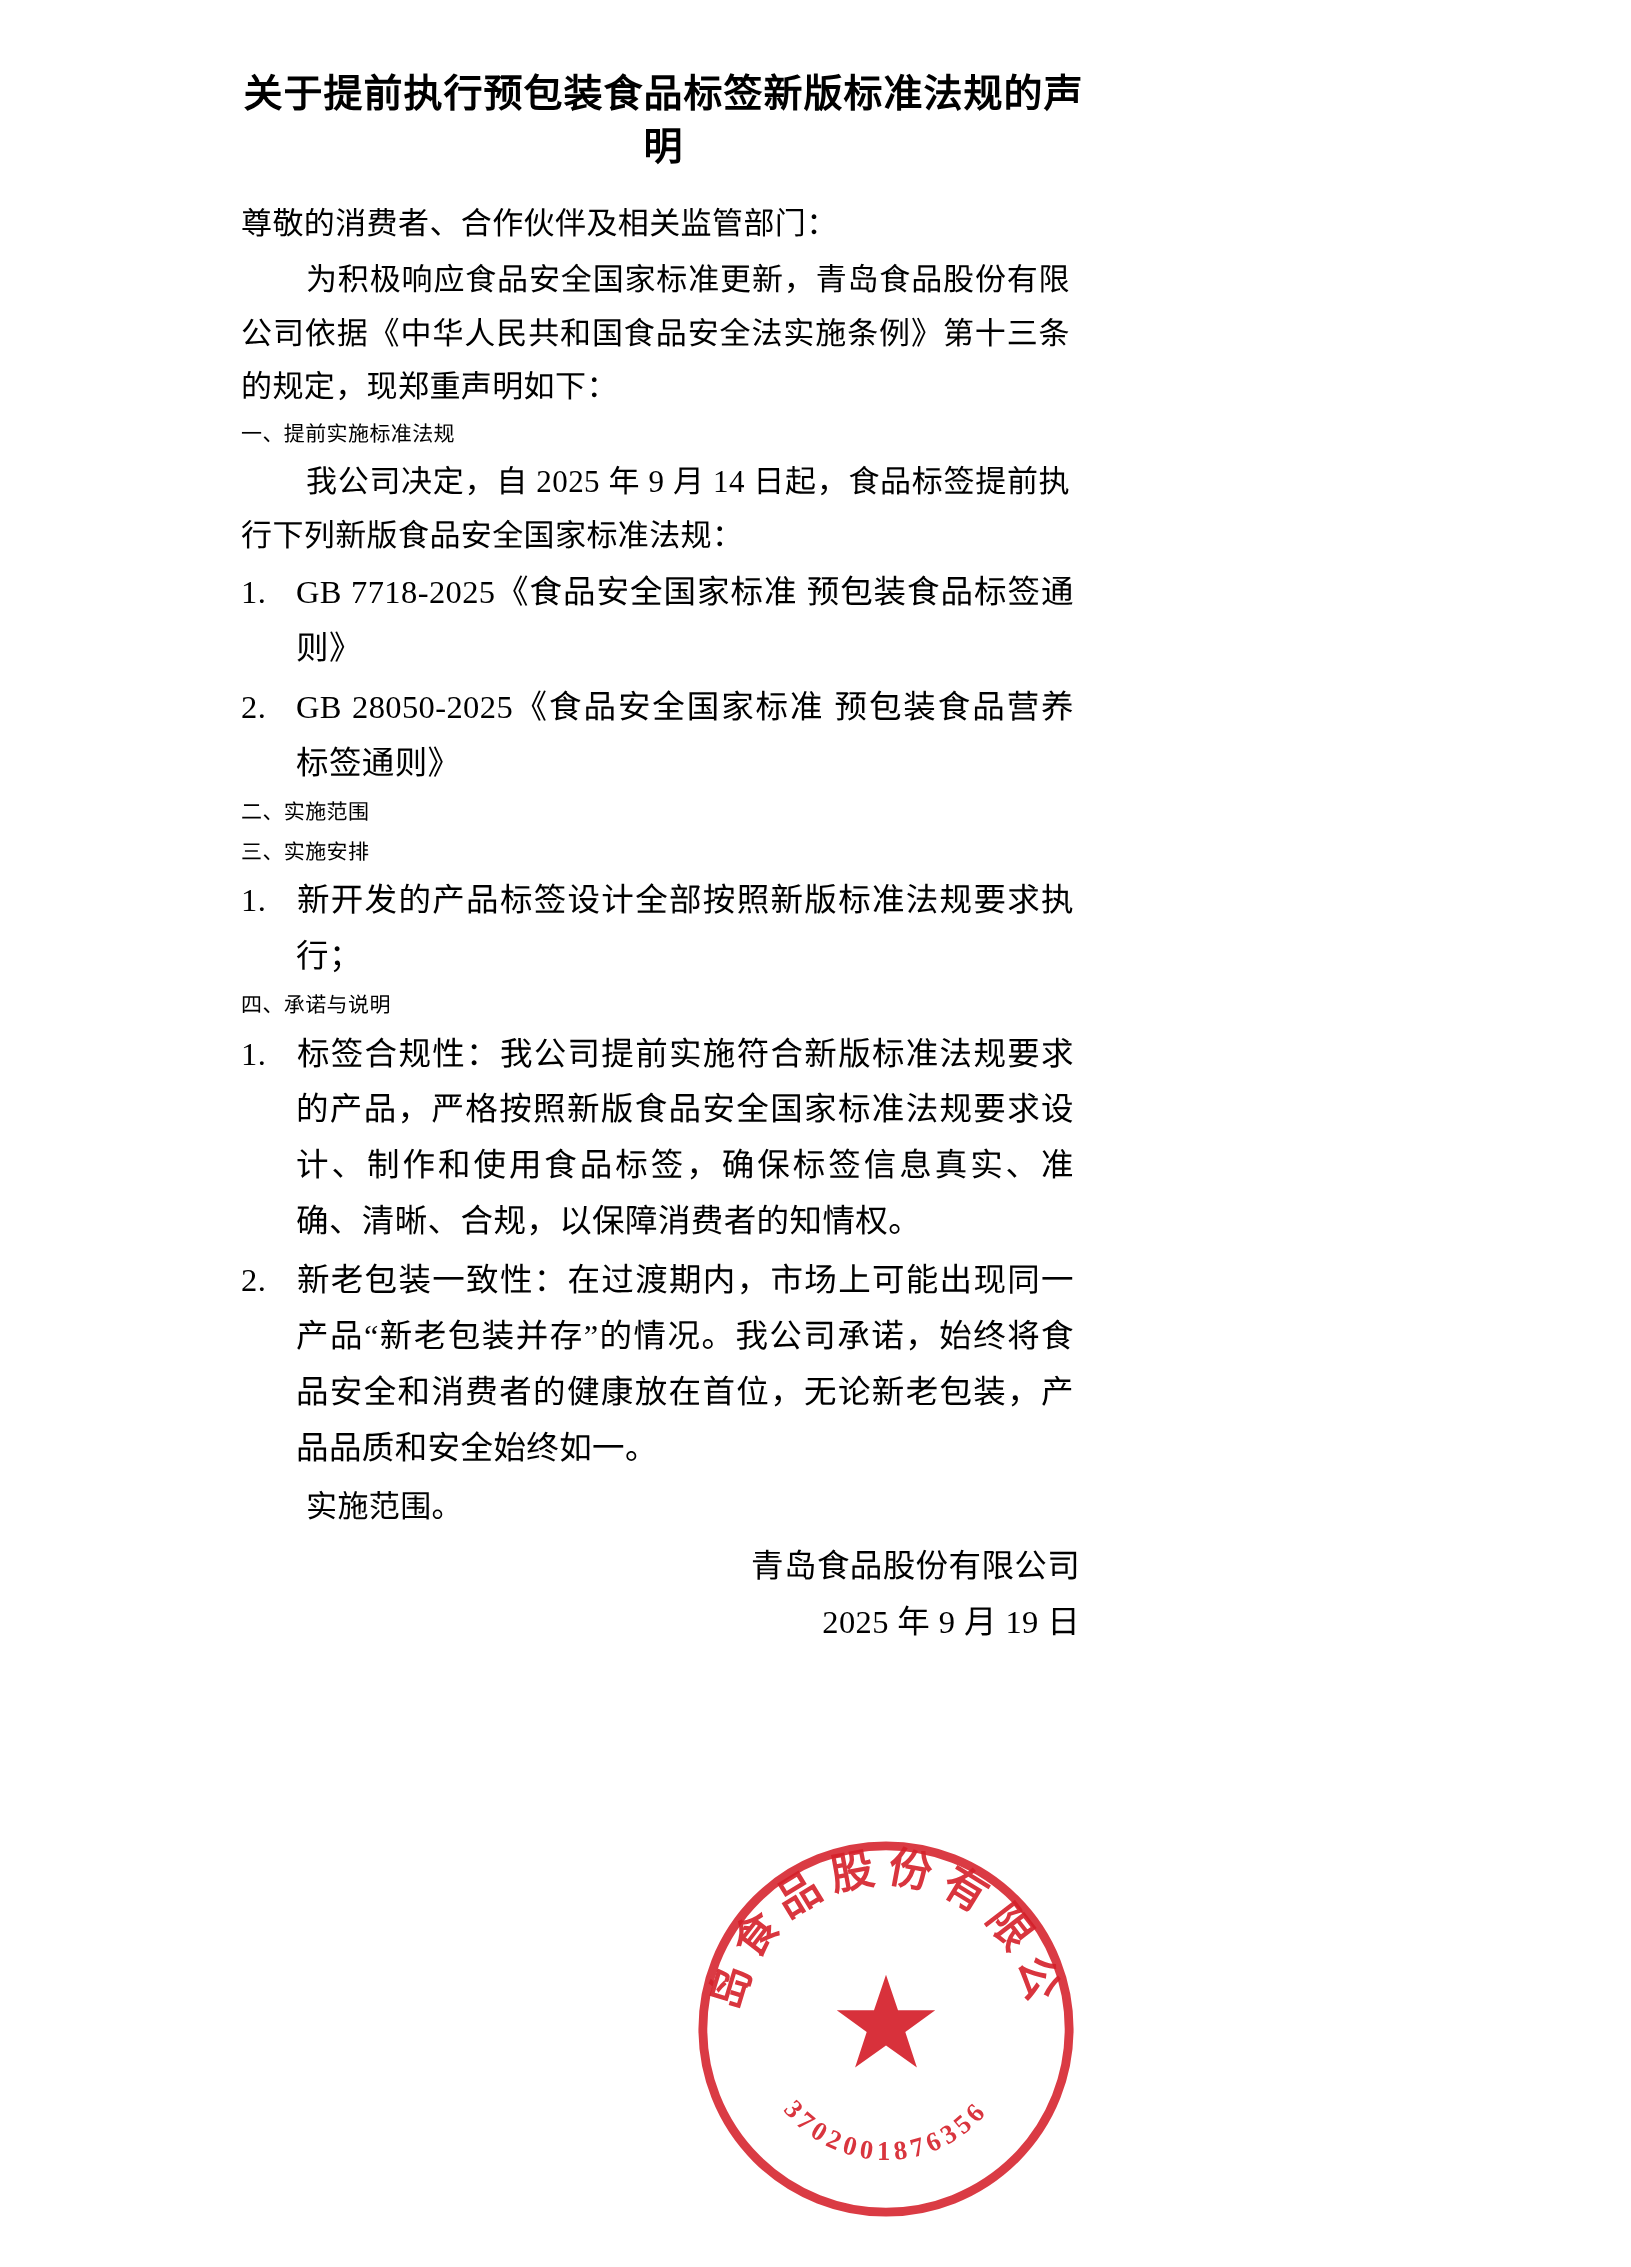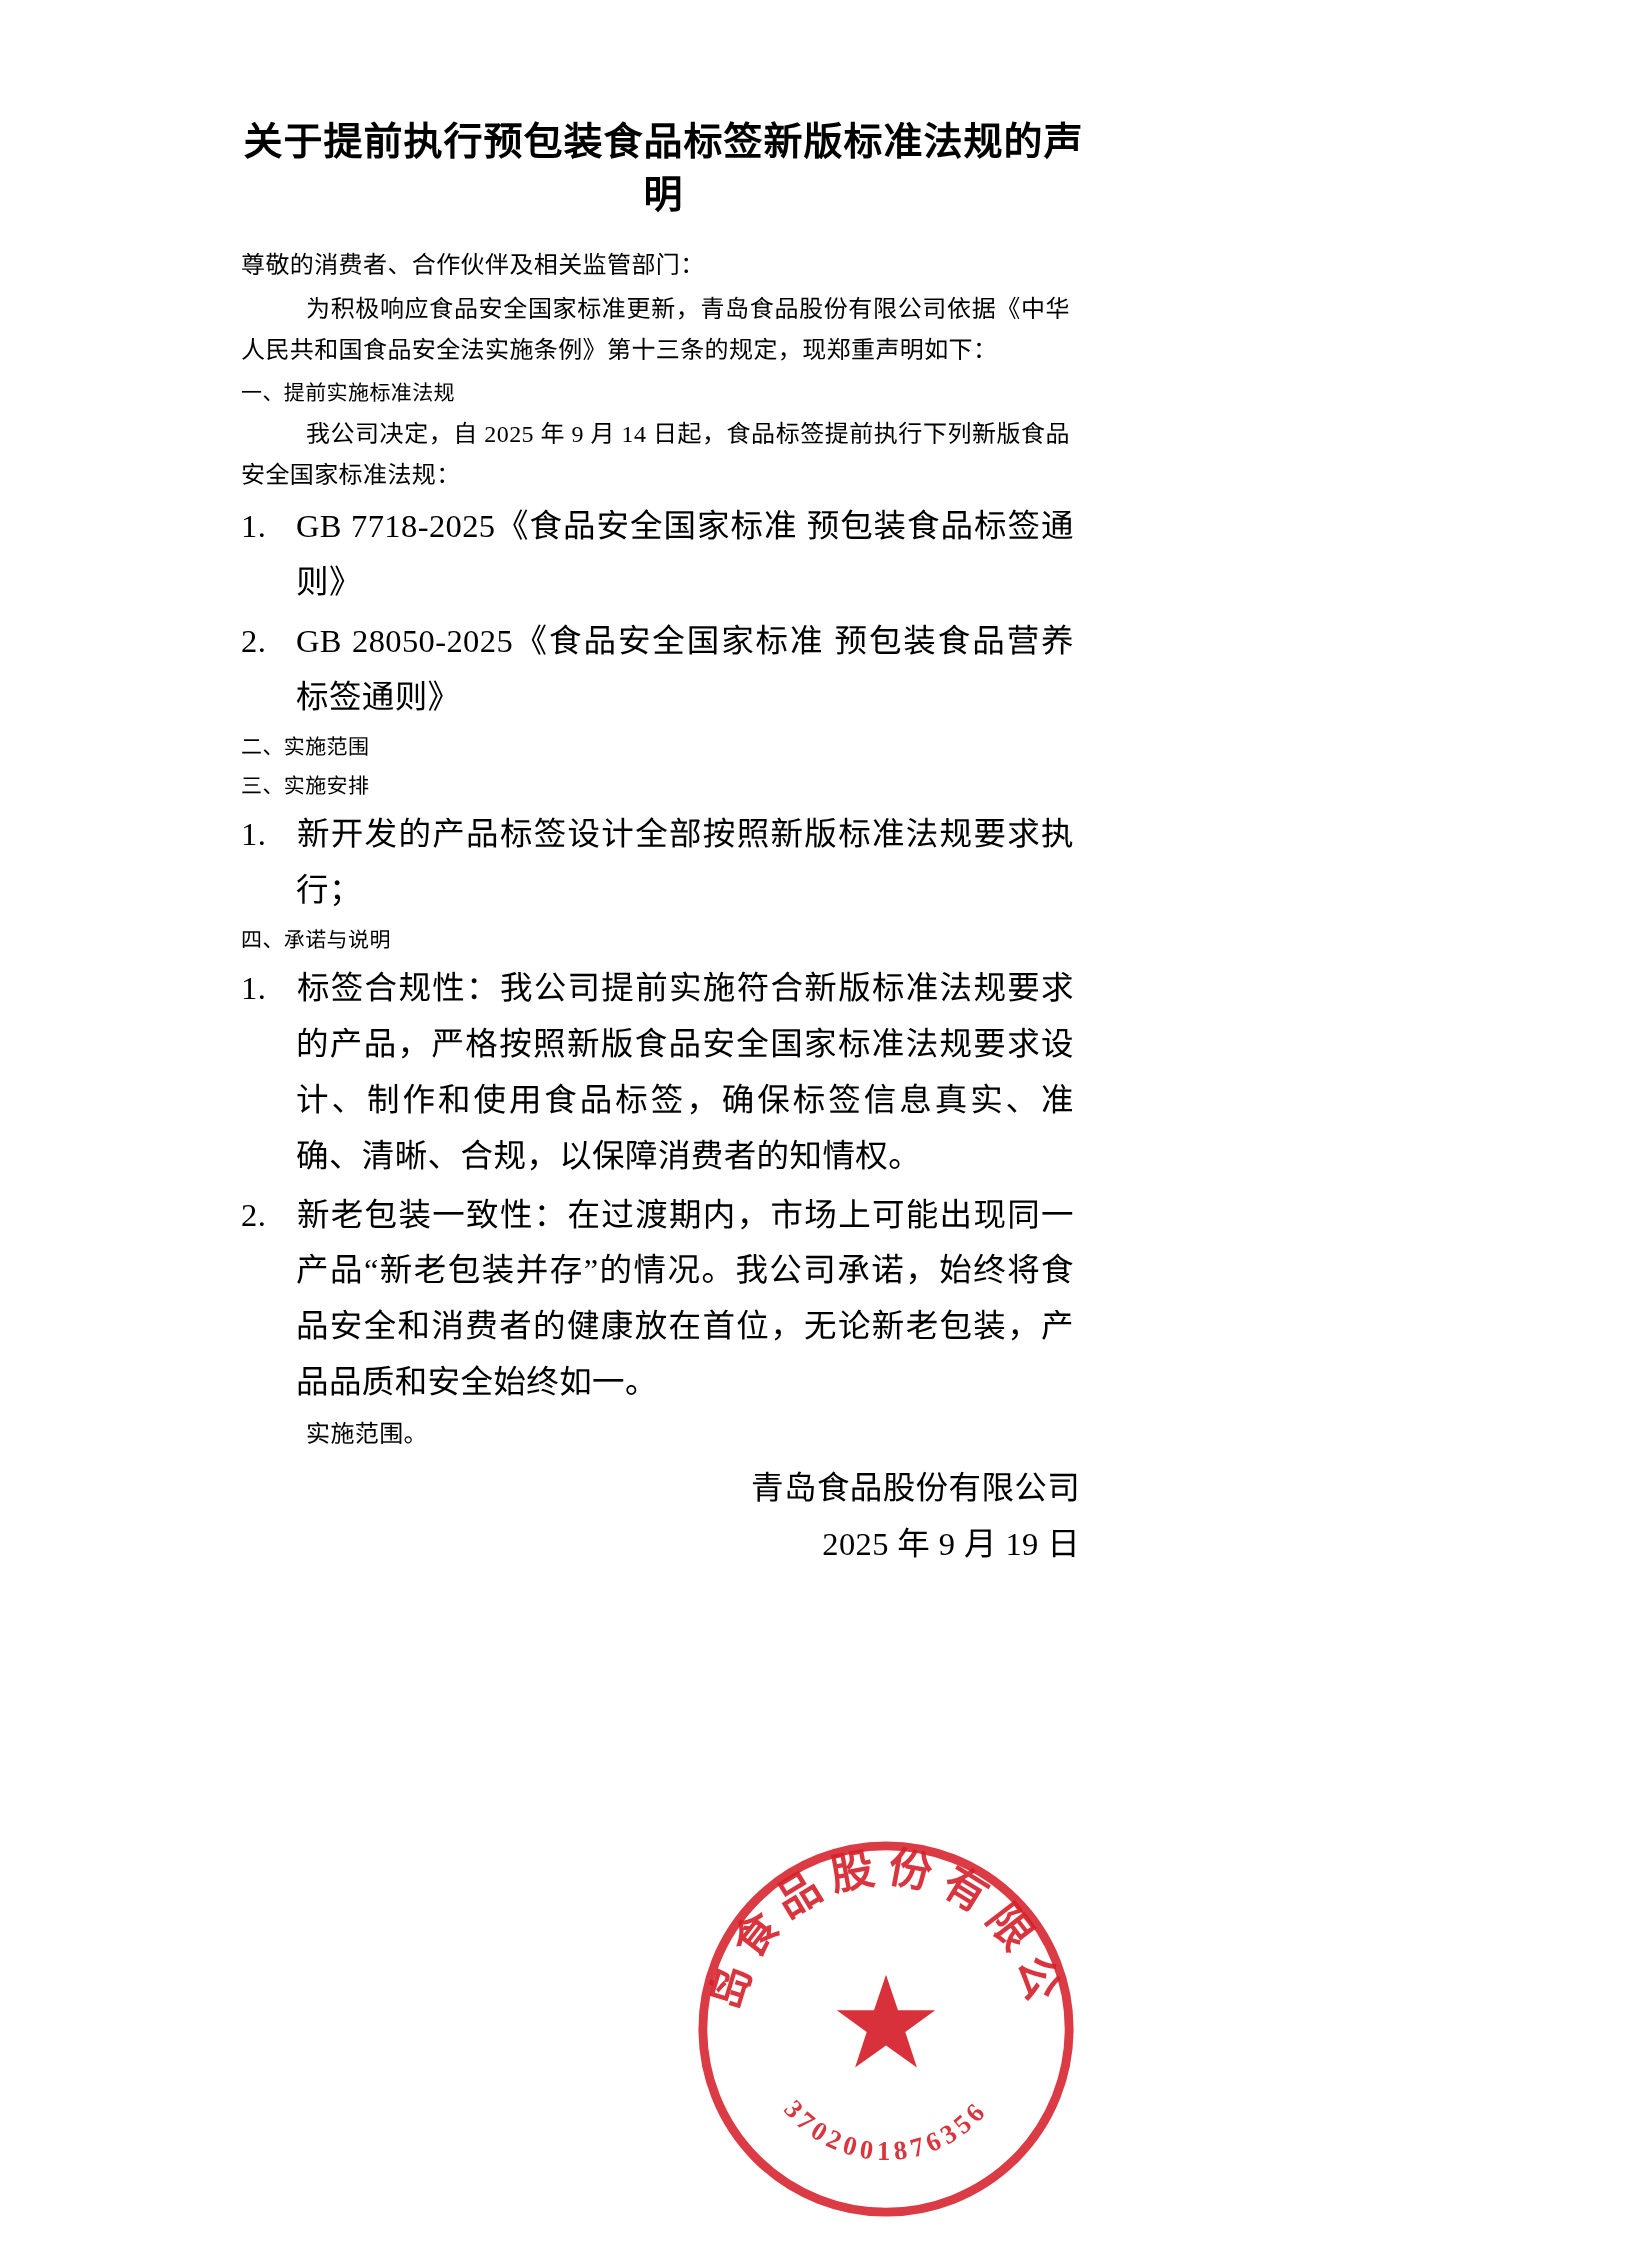--- a/index.html
+++ b/index.html
@@ -15,32 +15,32 @@
     font-family: "Liberation Serif", "DejaVu Serif", serif;
     color: #000000;
     overflow: hidden;
   }
   .page {
     position: absolute;
     left: 0; top: 0;
     width: 1317px;
     height: 2268px;
     box-sizing: border-box;
-    padding: 116px 231px 0 241px;
+    padding: 68px 231px 0 241px;
   }
   .doc-title {
     text-align: center;
     font-size: 39px;
     font-weight: bold;
     letter-spacing: 1px;
     line-height: 1.35;
     margin: 0 0 23.6px 0;
   }
   .para {
-    font-size: 24px;
+    font-size: 31px;
     line-height: 1.72;
     margin: 0 16px 3px 0;
     text-align: justify;
     text-justify: inter-ideograph;
     letter-spacing: 0.4px;
     font-family: Liberation Serif, serif;
   }
   .indent {
     text-indent: 65px;
   }

